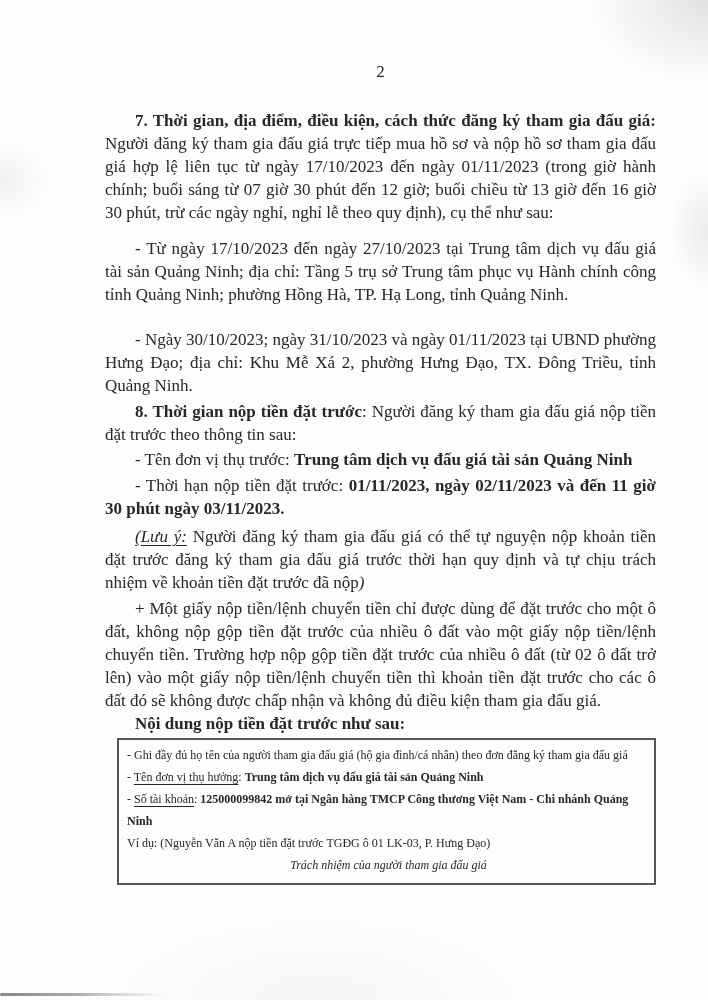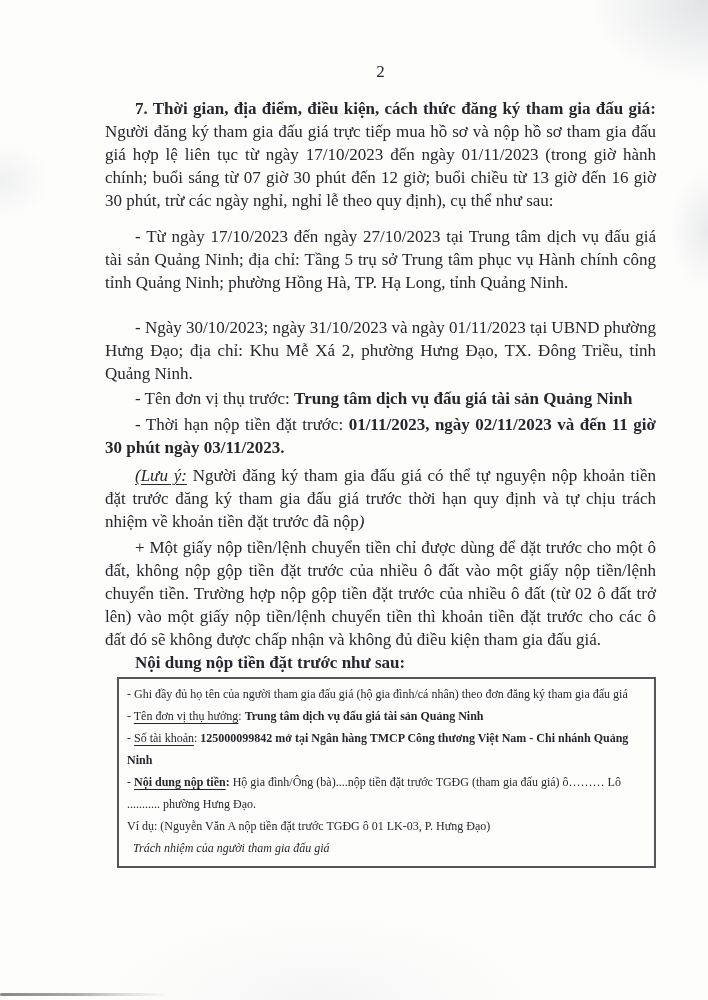--- a/index.html
+++ b/index.html
@@ -46,73 +46,73 @@
     text-align: center;
     text-indent: 0;
   }
   p {
     margin: 0;
     text-indent: 30px;
     text-align: justify;
   }
   .mt2 { margin-top: 2px; } .mt3 { margin-top: 3px; }
   .mt5 { margin-top: 5px; } .mt6 { margin-top: 22px; } .mt7 { margin-top: 13px; }
-  .mt13 { margin-top: 14px; }
+  .mt13 { margin-top: 26px; }
   .b  { font-weight: bold; }
   .i  { font-style: italic; }
   .u  { text-decoration: underline; text-underline-offset: 3px; }
   .bi { font-weight: normal; font-style: italic; }
   .box {
     margin-top: 3px;
     border: 2px solid #54565a;
     padding: 4px 10px 7px 8px;
     line-height: 22px;
     font-size: 12px;
     margin-left: 12px;
   }
   .box p {
     text-indent: 0;
     text-align: left;
     margin: 0;
   }
-  .box .responsibility { padding-left: 6px; }
+  .box .responsibility { padding-left: 6px; text-align: center; }
 </style>
 </head>
 <body>
 
 <div class="sheet">
   <div class="shade"></div>
 
   <div class="content">
 
     <p class="pageno">2</p>
 
     <p class="mt13"><span class="b">7. Thời gian, địa điểm, điều kiện, cách thức đăng ký tham gia đấu giá:</span><span> Người đăng ký tham gia đấu giá trực tiếp mua hồ sơ và nộp hồ sơ tham gia đấu giá hợp lệ liên tục từ ngày 17/10/2023 đến ngày 01/11/2023 (trong giờ hành chính; buổi sáng từ 07 giờ 30 phút đến 12 giờ; buổi chiều từ 13 giờ đến 16 giờ 30 phút, trừ các ngày nghỉ, nghỉ lễ theo quy định), cụ thể như sau:</span></p>
 
     <p class="mt7">- Từ ngày 17/10/2023 đến ngày 27/10/2023 tại Trung tâm dịch vụ đấu giá tài sản Quảng Ninh; địa chỉ: Tầng 5 trụ sở Trung tâm phục vụ Hành chính công tỉnh Quảng Ninh; phường Hồng Hà, TP. Hạ Long, tỉnh Quảng Ninh.</p>
 
     <p class="mt6">- Ngày 30/10/2023; ngày 31/10/2023 và ngày 01/11/2023 tại UBND phường Hưng Đạo; địa chỉ: Khu Mễ Xá 2, phường Hưng Đạo, TX. Đông Triều, tỉnh Quảng Ninh.</p>
 
+    <p class="mt3"><span class="b">8. Thời gian nộp tiền đặt trước</span><span>: Người đăng ký tham gia đấu giá nộp tiền đặt trước theo thông tin sau:</span></p>
 
 
     <p class="mt2"><span>- Tên đơn vị thụ trước: </span><span class="b">Trung tâm dịch vụ đấu giá tài sản Quảng Ninh</span></p>
 
     <p class="mt3"><span>- Thời hạn nộp tiền đặt trước: </span><span class="b">01/11/2023, ngày 02/11/2023 và đến 11 giờ 30 phút ngày 03/11/2023.</span></p>
 
     <p class="mt5"><span class="bi u">(Lưu ý:</span><span> Người đăng ký tham gia đấu giá có thể tự nguyện nộp khoản tiền đặt trước đăng ký tham gia đấu giá trước thời hạn quy định và tự chịu trách nhiệm về khoản tiền đặt trước đã nộp</span><span class="i">)</span></p>
 
     <p class="mt3">+ Một giấy nộp tiền/lệnh chuyển tiền chỉ được dùng để đặt trước cho một ô đất, không nộp gộp tiền đặt trước của nhiều ô đất vào một giấy nộp tiền/lệnh chuyển tiền. Trường hợp nộp gộp tiền đặt trước của nhiều ô đất (từ 02 ô đất trở lên) vào một giấy nộp tiền/lệnh chuyển tiền thì khoản tiền đặt trước cho các ô đất đó sẽ không được chấp nhận và không đủ điều kiện tham gia đấu giá.</p>
 
     <p class="b">Nội dung nộp tiền đặt trước như sau:</p>
 
     <div class="box">
       <p>- Ghi đầy đủ họ tên của người tham gia đấu giá (hộ gia đình/cá nhân) theo đơn đăng ký tham gia đấu giá</p>
       <p><span>- </span><span class="u">Tên đơn vị thụ hưởng</span><span>: </span><span class="b">Trung tâm dịch vụ đấu giá tài sản Quảng Ninh</span></p>
       <p><span>- </span><span class="u">Số tài khoản</span><span>: </span><span class="b">125000099842 mở tại Ngân hàng TMCP Công thương Việt Nam - Chi nhánh Quảng Ninh</span></p>
-      <p><span>- </span><span class="b u">Nội dung nộp tiền</span><span class="b">: </span><span>Hộ gia đình/Ông (bà)....nộp tiền đặt trước TGĐG (tham gia đấu giá) ô……… Lô ........... phường Hưng Đạo.</span></p>
       <p>Ví dụ: (Nguyễn Văn A nộp tiền đặt trước TGĐG ô 01 LK-03, P. Hưng Đạo)</p>
       <p class="bi responsibility">Trách nhiệm của người tham gia đấu giá</p>
     </div>
 
   </div>
 
   <div class="bottom-line"></div>
 </div>
 
 </body></html>

